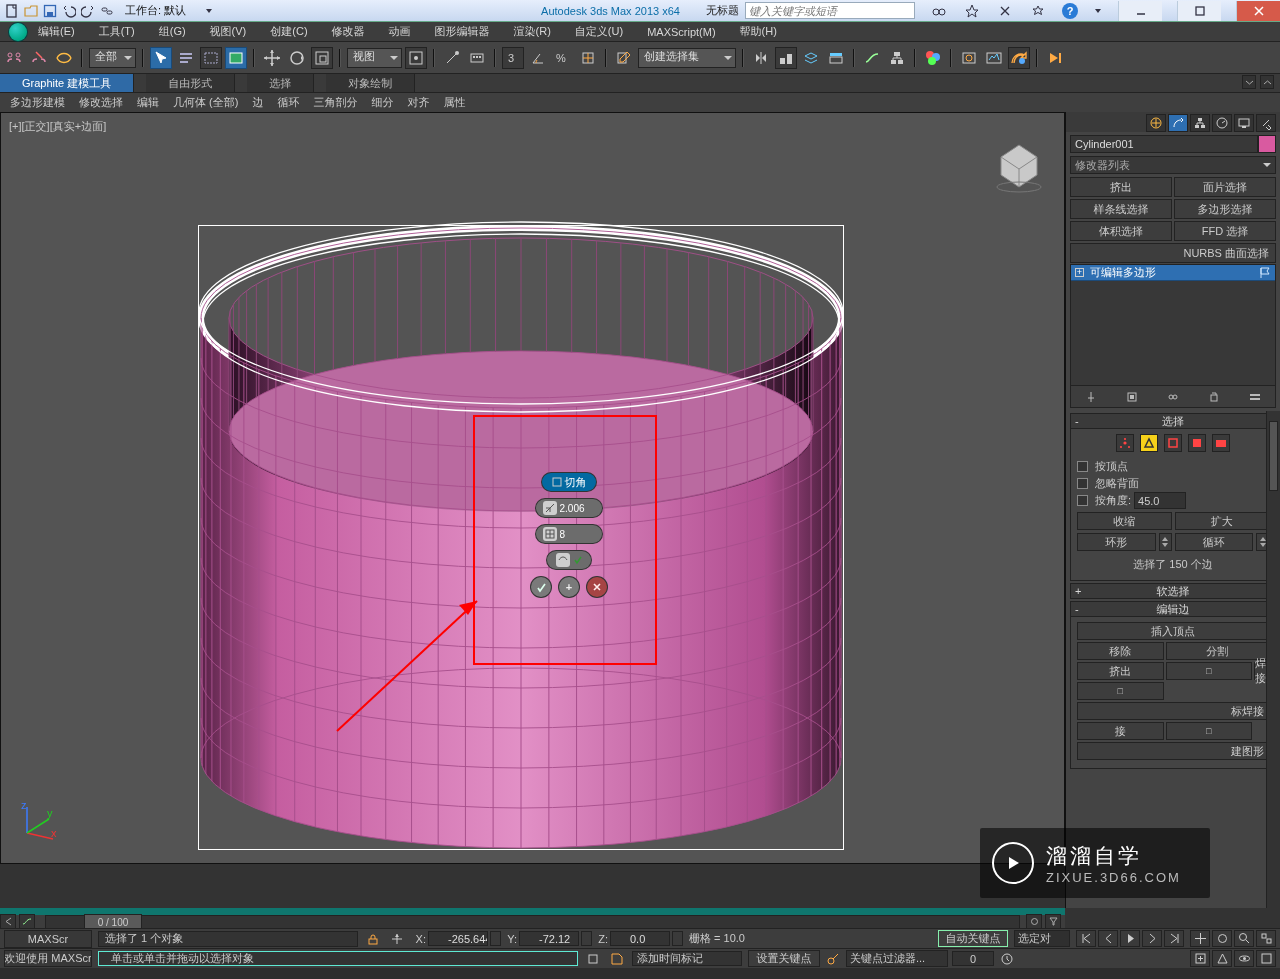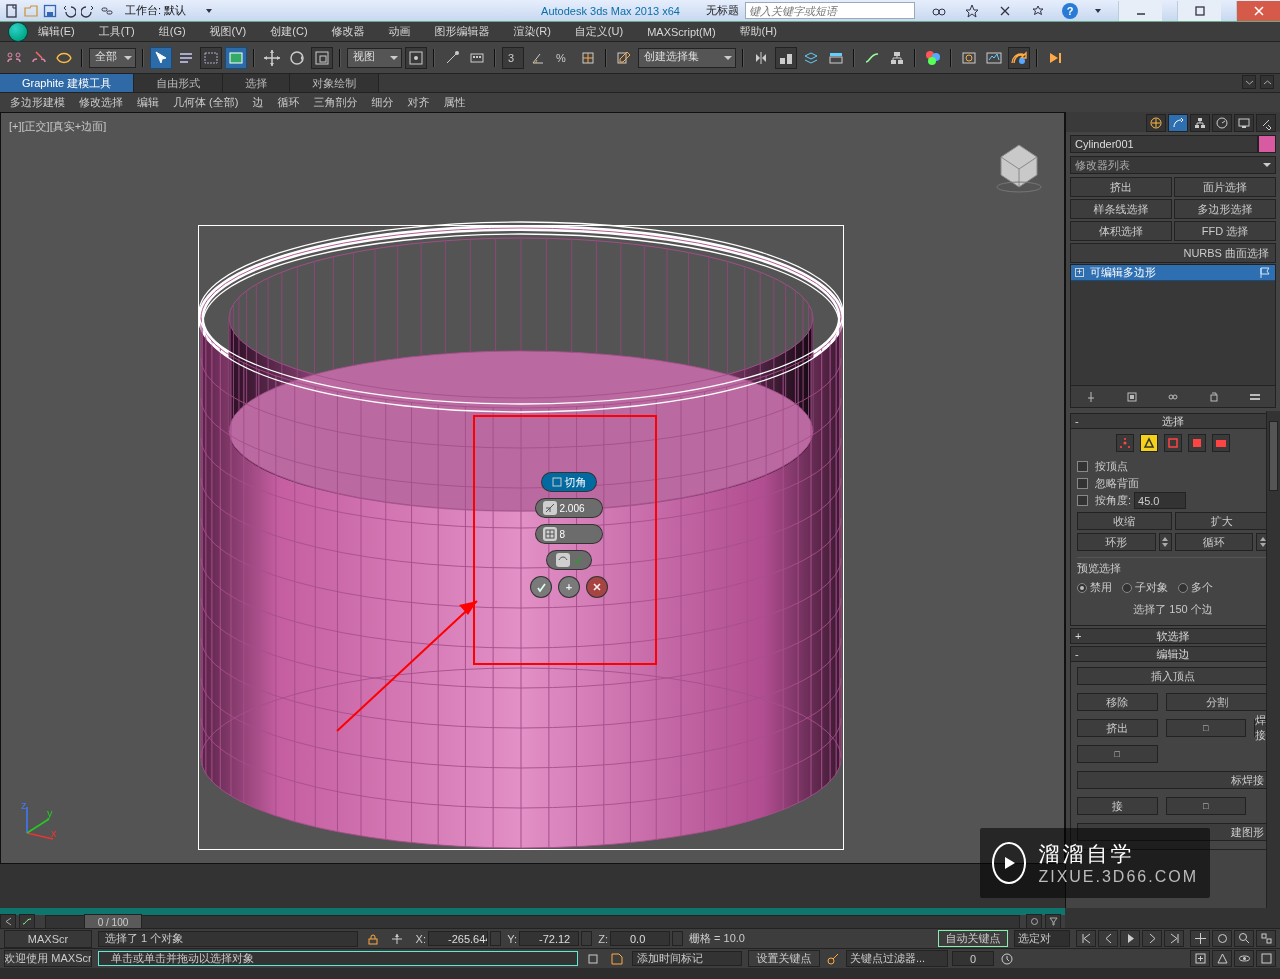--- a/index.html
+++ b/index.html
@@ -38,21 +38,21 @@
 
 #toolbar { position:absolute; left:0; top:42px; right:0; height:32px; background:#444; border-bottom:1px solid #222; display:flex; align-items:center; padding:0 3px; gap:3px; }
 #toolbar .combo { height:20px; background:#555; border:1px solid #222; color:#ddd; padding:0 18px 0 5px; position:relative; }
 #toolbar .combo::after{ content:""; position:absolute; right:3px; top:7px; border:4px solid transparent; border-top-color:#ccc;}
 .tb-ico{ width:22px; height:22px; display:flex; align-items:center; justify-content:center; border:1px solid transparent; cursor:pointer;}
 .tb-ico.active{ background:#2b6ca8; border-color:#1a4a78; }
 .tb-ico.boxed{ border-color:#222; background:#3a3a3a; }
 
 
 #ribbon { position:absolute; left:0; top:74px; right:0; height:38px; background:#3a3a3a; border-bottom:1px solid #222; }
-#ribbon .tabs{ height:18px; display:flex; }
+#ribbon .tabs{ height:18px; display:flex;gap:12px; }
 #ribbon .tab{ padding:0 22px; height:18px; line-height:18px; color:#bbb; border-right:1px solid #222; background:#333; }
 #ribbon .tab.active{ background:#2f6aa6; color:#fff; }
 #ribbon .sub{ height:20px; display:flex; align-items:center; gap:14px; padding-left:10px; background:#3f3f3f; border-top:1px solid #222; }
 #ribbon .chevs{ position:absolute; right:6px; top:1px; display:flex; gap:4px;}
 #ribbon .chevs .c{ width:14px;height:14px; background:#333; border:1px solid #222; display:flex;align-items:center;justify-content:center; }
 
 
 #viewport { position:absolute; left:0; top:112px; width:1065px; height:752px; background:#545454; border:1px solid #111; }
 #viewport .corner{ position:absolute; left:8px; top:6px; color:#c7c7c7; font-size:11px;}
 #viewport .viewcube{ position:absolute; right:16px; top:22px; width:58px; height:58px; }
@@ -100,30 +100,30 @@
 
 .subobj{ display:flex; justify-content:center; gap:6px; margin-bottom:6px;}
 .subobj .so{ width:18px;height:18px; border:1px solid #222; background:#3a3a3a; display:flex;align-items:center;justify-content:center;}
 .subobj .so.active{ background:#f6d11a; }
 .sel-row{ display:flex; align-items:center; height:17px; gap:3px; }
 .sel-row .num{ width:52px; height:17px; background:#333; border:1px solid #222; color:#ccc; padding-left:3px; }
 .two-b{ display:flex; gap:3px; margin-top:3px;}
 .two-b .b{ flex:1; height:18px; background:#3d3d3d; border:1px solid #222; display:flex; align-items:center; justify-content:center;}
 .selinfo{ text-align:center; margin-top:6px; color:#c8c8c8;}
 
-.edit-b{ display:grid; grid-template-columns:1fr 1fr 15px; grid-auto-rows:18px; gap:8px; }
+.edit-b{ display:grid; grid-template-columns:1fr 1fr 15px; grid-auto-rows:18px; gap:2px; }
 .edit-b .b{ background:#3d3d3d; border:1px solid #222; display:flex; align-items:center; justify-content:center;}
 .edit-b .sq{ background:#3d3d3d; border:1px solid #222; display:flex;align-items:center;justify-content:center; font-size:9px;}
 .edit-b .full{ grid-column:1/-1;}
 
 
 #watermark{ position:absolute; right:70px; bottom:81px; width:230px; height:70px; background:rgba(0,0,0,.55); display:flex; align-items:center; gap:12px; padding:0 12px; color:#fff; border-radius:2px;}
 #watermark .play{ width:42px;height:42px;border:2px solid #fff;border-radius:50%;display:flex;align-items:center;justify-content:center;}
 #watermark .txt1{ font-size:21px; letter-spacing:3px;}
-#watermark .txt2{ font-size:16px; letter-spacing:2px; color:#bbb;}
+#watermark .txt2{ font-size:13px; letter-spacing:2px; color:#bbb;}
 
 
 #track{ position:absolute; left:0; right:215px; bottom:51px; height:20px; background:#3d3d3d; border-top:7px solid #0f766e; display:flex; align-items:center; }
 #track .slider{ position:relative; flex:1; height:14px; margin:0 6px; background:#333; border:1px solid #222;}
 #track .slider .thumb{ position:absolute; left:38px; top:-2px; height:17px; width:58px; background:#5a5a5a; border:1px solid #222; display:flex;align-items:center;justify-content:center; font-size:10px;}
 #track .nav{ display:flex; gap:3px; padding-right:4px;}
 #track .nav .n{ width:16px;height:16px; background:#353535; border:1px solid #222; display:flex;align-items:center;justify-content:center;}
 
 
 #status1{ position:absolute; left:0; right:0; bottom:31px; height:20px; background:#3d3d3d; border-top:1px solid #222; display:flex; align-items:center; gap:6px; padding:0 4px; }
@@ -875,28 +875,20 @@
               <path d="M4 1l3 4H1zM4 11l3-4H1z" fill="#aaa"></path>
             </svg>
           </div>
         <div class="b" style="flex:4">循环</div>
         <div class="b" style="flex:0 0 13px">
             <svg width="8" height="12">
               <path d="M4 1l3 4H1zM4 11l3-4H1z" fill="#aaa"></path>
             </svg>
           </div>
       </div>
-      <div style="margin-top:6px;border-top:1px solid #555;padding-top:3px">
-        <div>预览选择</div>
-        <div class="sel-row" style="gap:10px;margin-top:3px">
-          <span><span class="rad on"></span><span>禁用</span></span>
-          <span><span class="rad"></span><span>子对象</span></span>
-          <span><span class="rad"></span><span>多个</span></span>
-        </div>
-      </div>
       <div class="selinfo">选择了 150 个边</div>
     </div>
 
     <div class="rollhdr">
         <span class="pm">+</span>
         <span>软选择</span>
       </div>
 
     <div class="rollhdr">
         <span class="pm">-</span>

